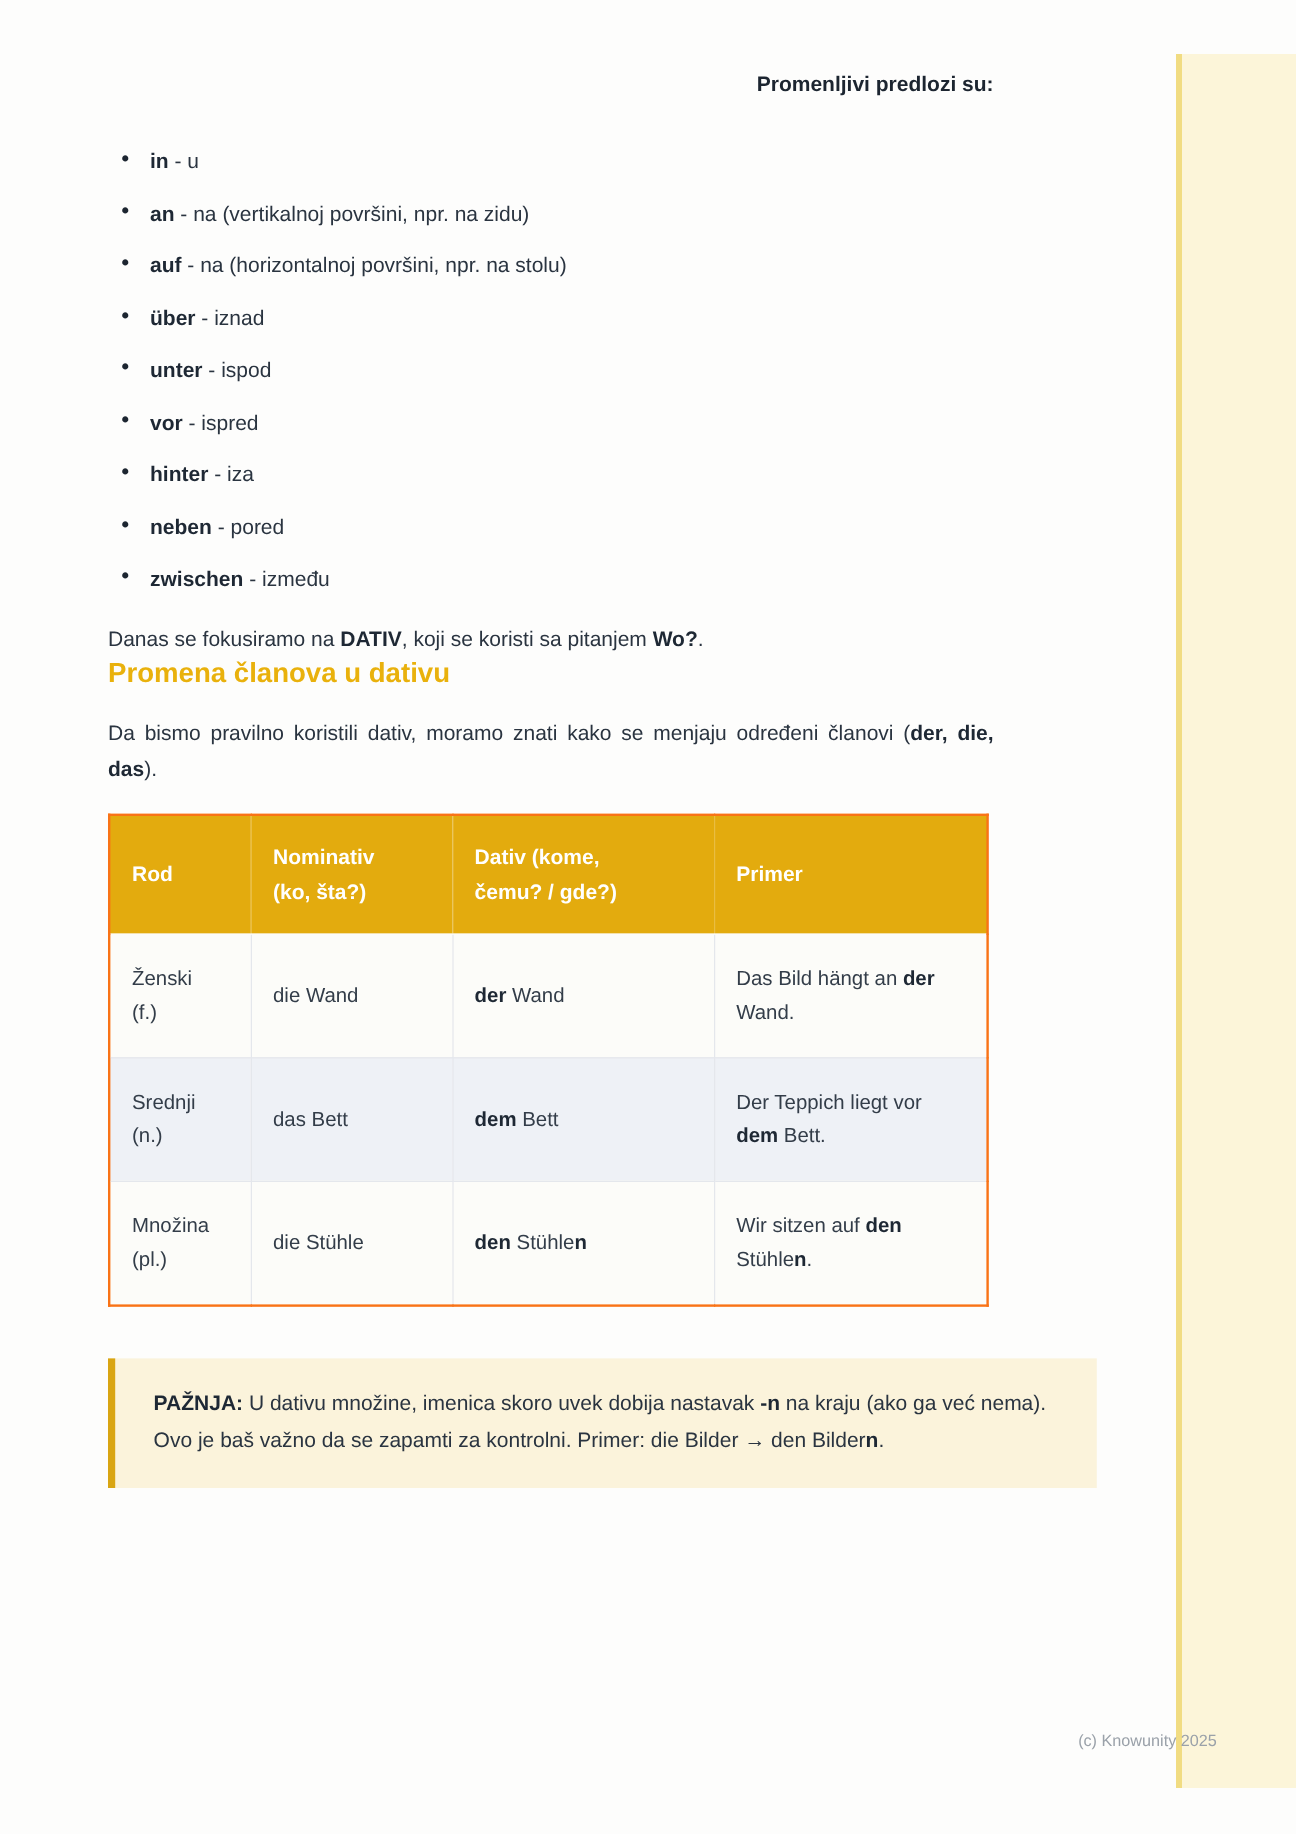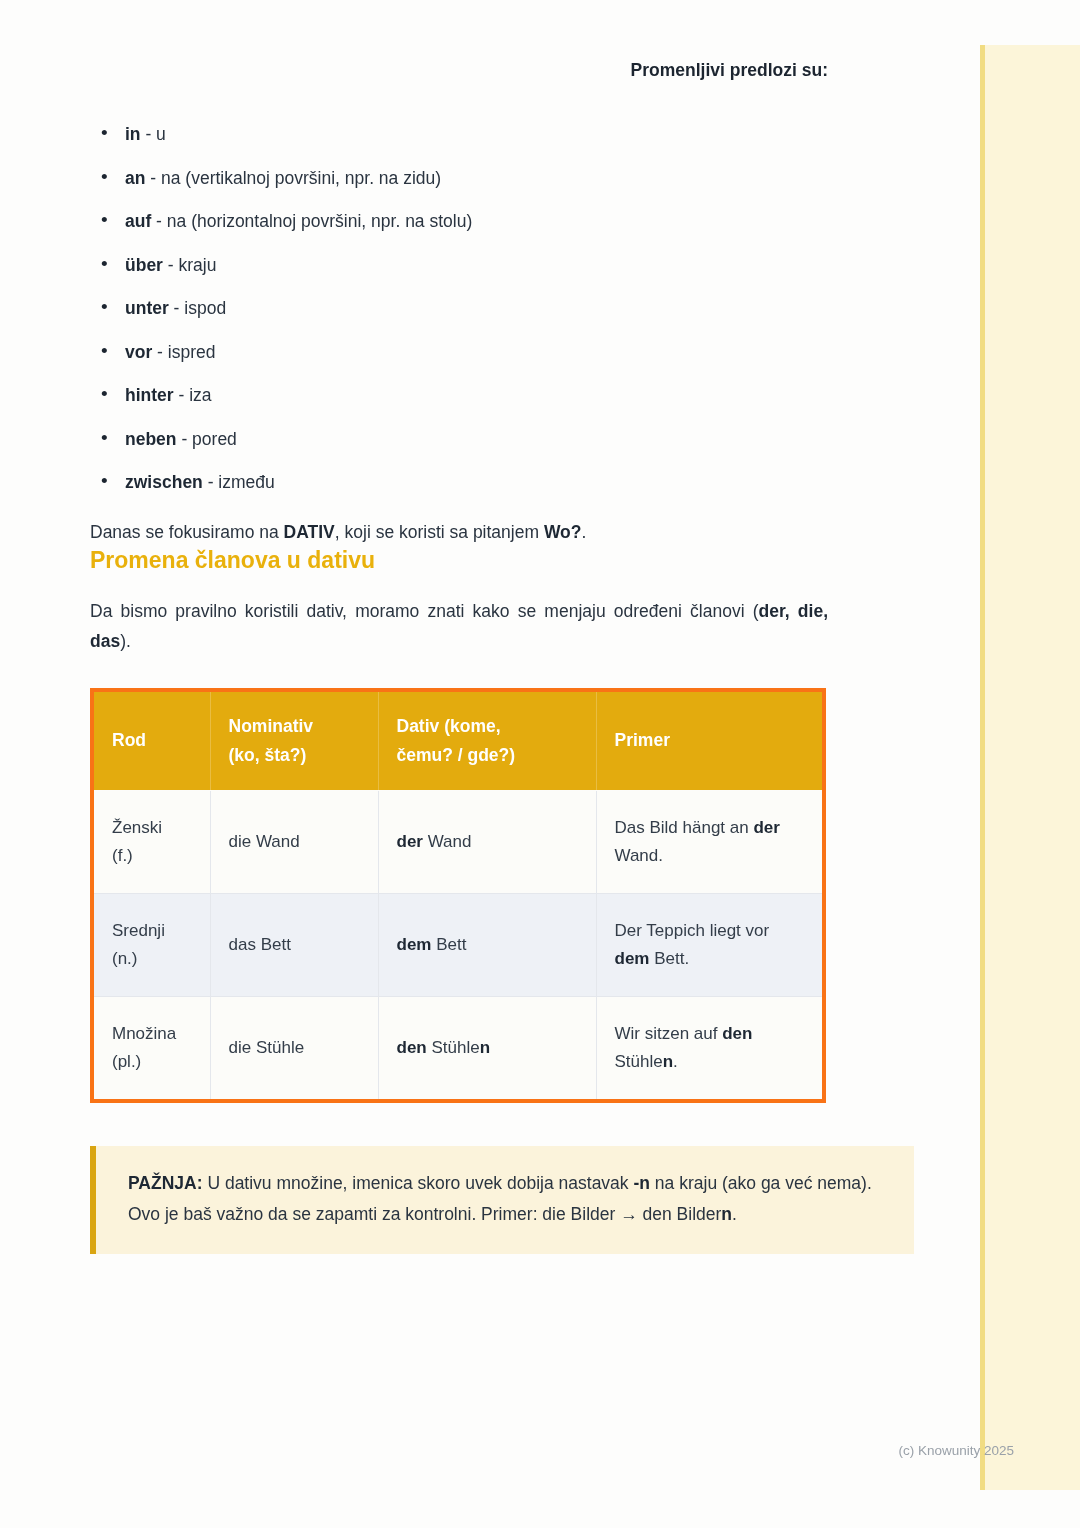--- a/index.html
+++ b/index.html
@@ -61,25 +61,25 @@
   }
   p.justified { text-align: justify; }
   b { font-weight: 700; color: #1e2834; }
   h2.section-title {
     font-size: 23px;
     font-weight: 700;
     color: var(--accent, #e9b10c);
   }
   h2.section-title + p.body-par { margin-top: 22px; }
   table.dative-table {
-    margin-top: 32px;
+    margin-top: 22px;
     width: 732px;
     border-collapse: collapse;
     table-layout: fixed;
-    border: 4px solid #f97316;
+    border: 2px solid #f97316;
   }
   table.dative-table th {
     background: var(--table-header, #e3ab0e);
     color: #ffffff;
     font-size: 17.5px;
     font-weight: 700;
     text-align: left;
     vertical-align: middle;
     padding: 20px 18px;
     line-height: 29px;
@@ -123,21 +123,21 @@
 
 <aside class="edge-stripe"></aside>
 
 <main class="content">
   <h3 class="intro-heading">Promenljivi predlozi su:</h3>
 
   <ul class="prep-list" id="prep-list">
       <li><b>in</b><span> - u</span></li>
       <li><b>an</b><span> - na (vertikalnoj površini, npr. na zidu)</span></li>
       <li><b>auf</b><span> - na (horizontalnoj površini, npr. na stolu)</span></li>
-      <li><b>über</b><span> - kraju</span></li>
+      <li><b>über</b><span> - iznad</span></li>
       <li><b>unter</b><span> - ispod</span></li>
       <li><b>vor</b><span> - ispred</span></li>
       <li><b>hinter</b><span> - iza</span></li>
       <li><b>neben</b><span> - pored</span></li>
       <li><b>zwischen</b><span> - između</span></li>
     </ul>
 
   <p class="body-par" id="focus-par"><span>Danas se fokusiramo na </span><b>DATIV</b><span>, koji se koristi sa pitanjem </span><b>Wo?</b><span>.</span></p>
 
   <h2 class="section-title">Promena članova u dativu</h2>

